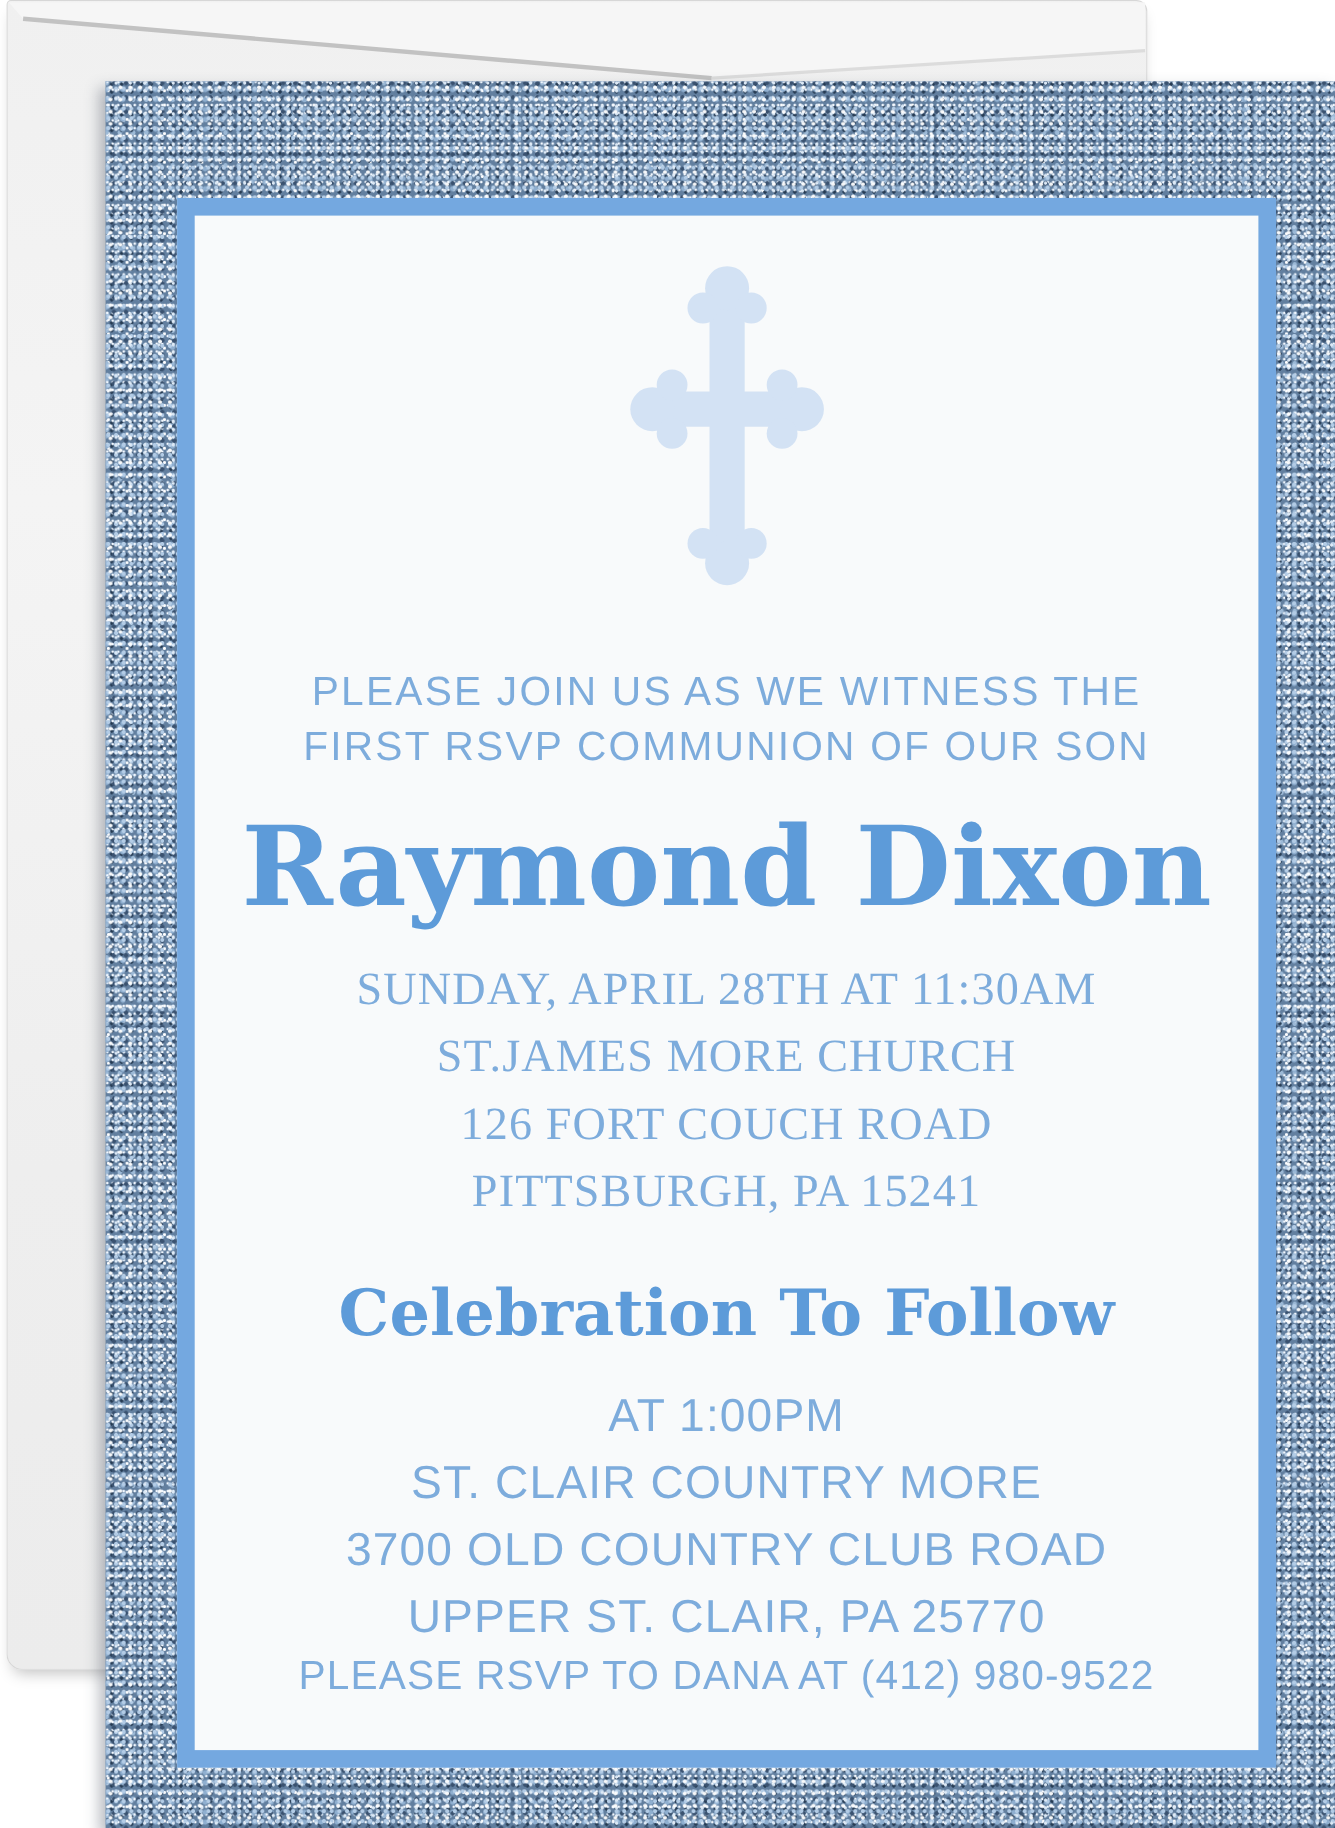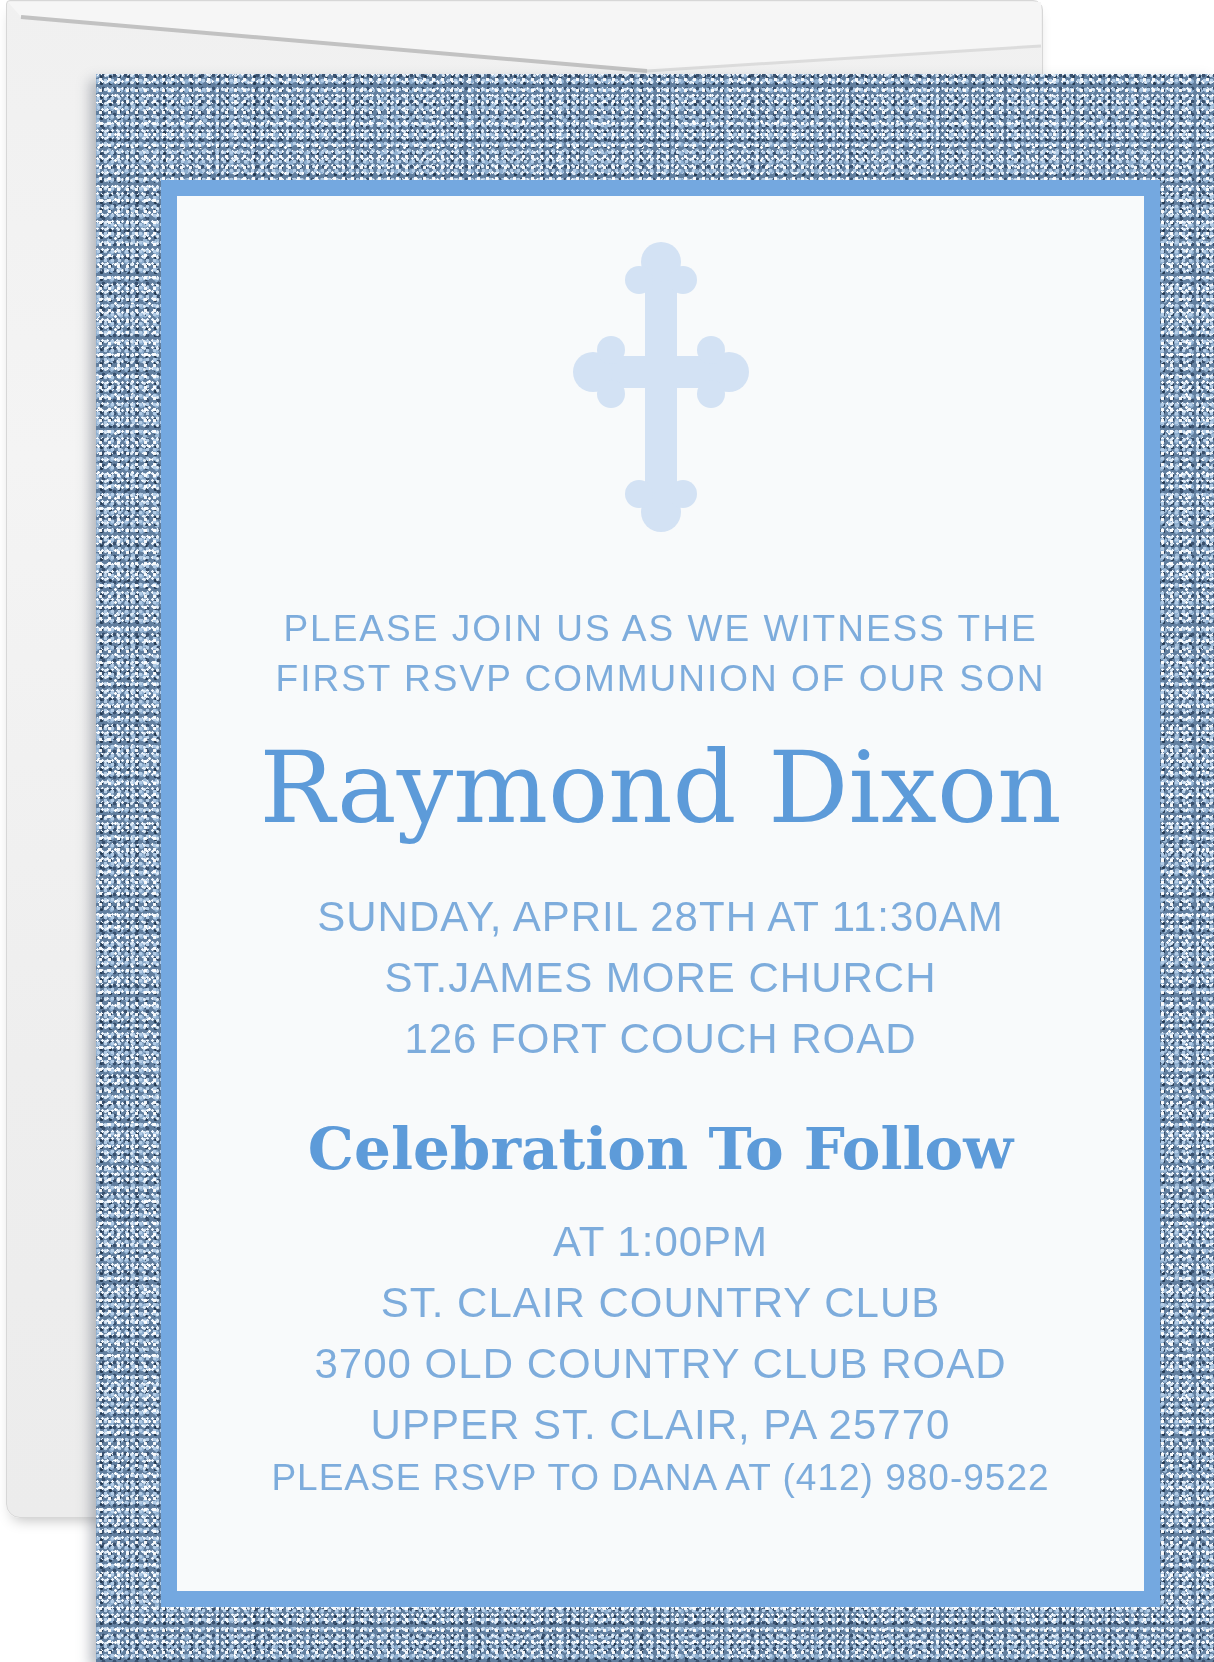--- a/index.html
+++ b/index.html
@@ -53,28 +53,29 @@
 
   .cross-icon{margin-top:36px;color:var(--cross-blue,#d3e2f4);}
 
   .intro{
     margin-top:62px;
     font-size:37px;line-height:50px;letter-spacing:2px;
     color:var(--text-blue,#7dacdc);
   }
   .name{
     margin-top:28px;
-    font-family:"DejaVu Serif", serif;font-weight:400;
+    font-family:"DejaVu Serif", serif;font-weight:700;
     font-size:100px;line-height:112px;
     color:var(--heading-blue,#5d9bd9);
   }
   .details{
-    margin-top:42px;
+    margin-top:26px;
     font-size:42px;line-height:61px;letter-spacing:1px;
     color:var(--text-blue,#7dacdc);
+    font-family:Liberation Serif, serif;
   }
   .celebration-heading{
     margin-top:44px;
     font-family:"DejaVu Serif", serif;font-weight:700;
     font-size:58px;line-height:72px;
     color:var(--heading-blue,#5d9bd9);
   }
   .reception{
     margin-top:26px;
     font-size:42px;line-height:61px;letter-spacing:1px;
@@ -123,27 +124,28 @@
           <div>PLEASE JOIN US AS WE WITNESS THE</div>
           <div>FIRST RSVP COMMUNION OF OUR SON</div>
         </div>
 
         <div class="name">Raymond Dixon</div>
 
         <div class="details">
           <div>SUNDAY, APRIL 28TH AT 11:30AM</div>
           <div>ST.JAMES MORE CHURCH</div>
           <div>126 FORT COUCH ROAD</div>
+          <div>PITTSBURGH, PA 15241</div>
         </div>
 
         <div class="celebration-heading">Celebration To Follow</div>
 
         <div class="reception">
           <div>AT 1:00PM</div>
-          <div>ST. CLAIR COUNTRY CLUB</div>
+          <div>ST. CLAIR COUNTRY MORE</div>
           <div>3700 OLD COUNTRY CLUB ROAD</div>
           <div>UPPER ST. CLAIR, PA 25770</div>
         </div>
 
         <div class="rsvp">PLEASE RSVP TO DANA AT (412) 980-9522</div>
 
       </div>
     </div>
   </div>
 

